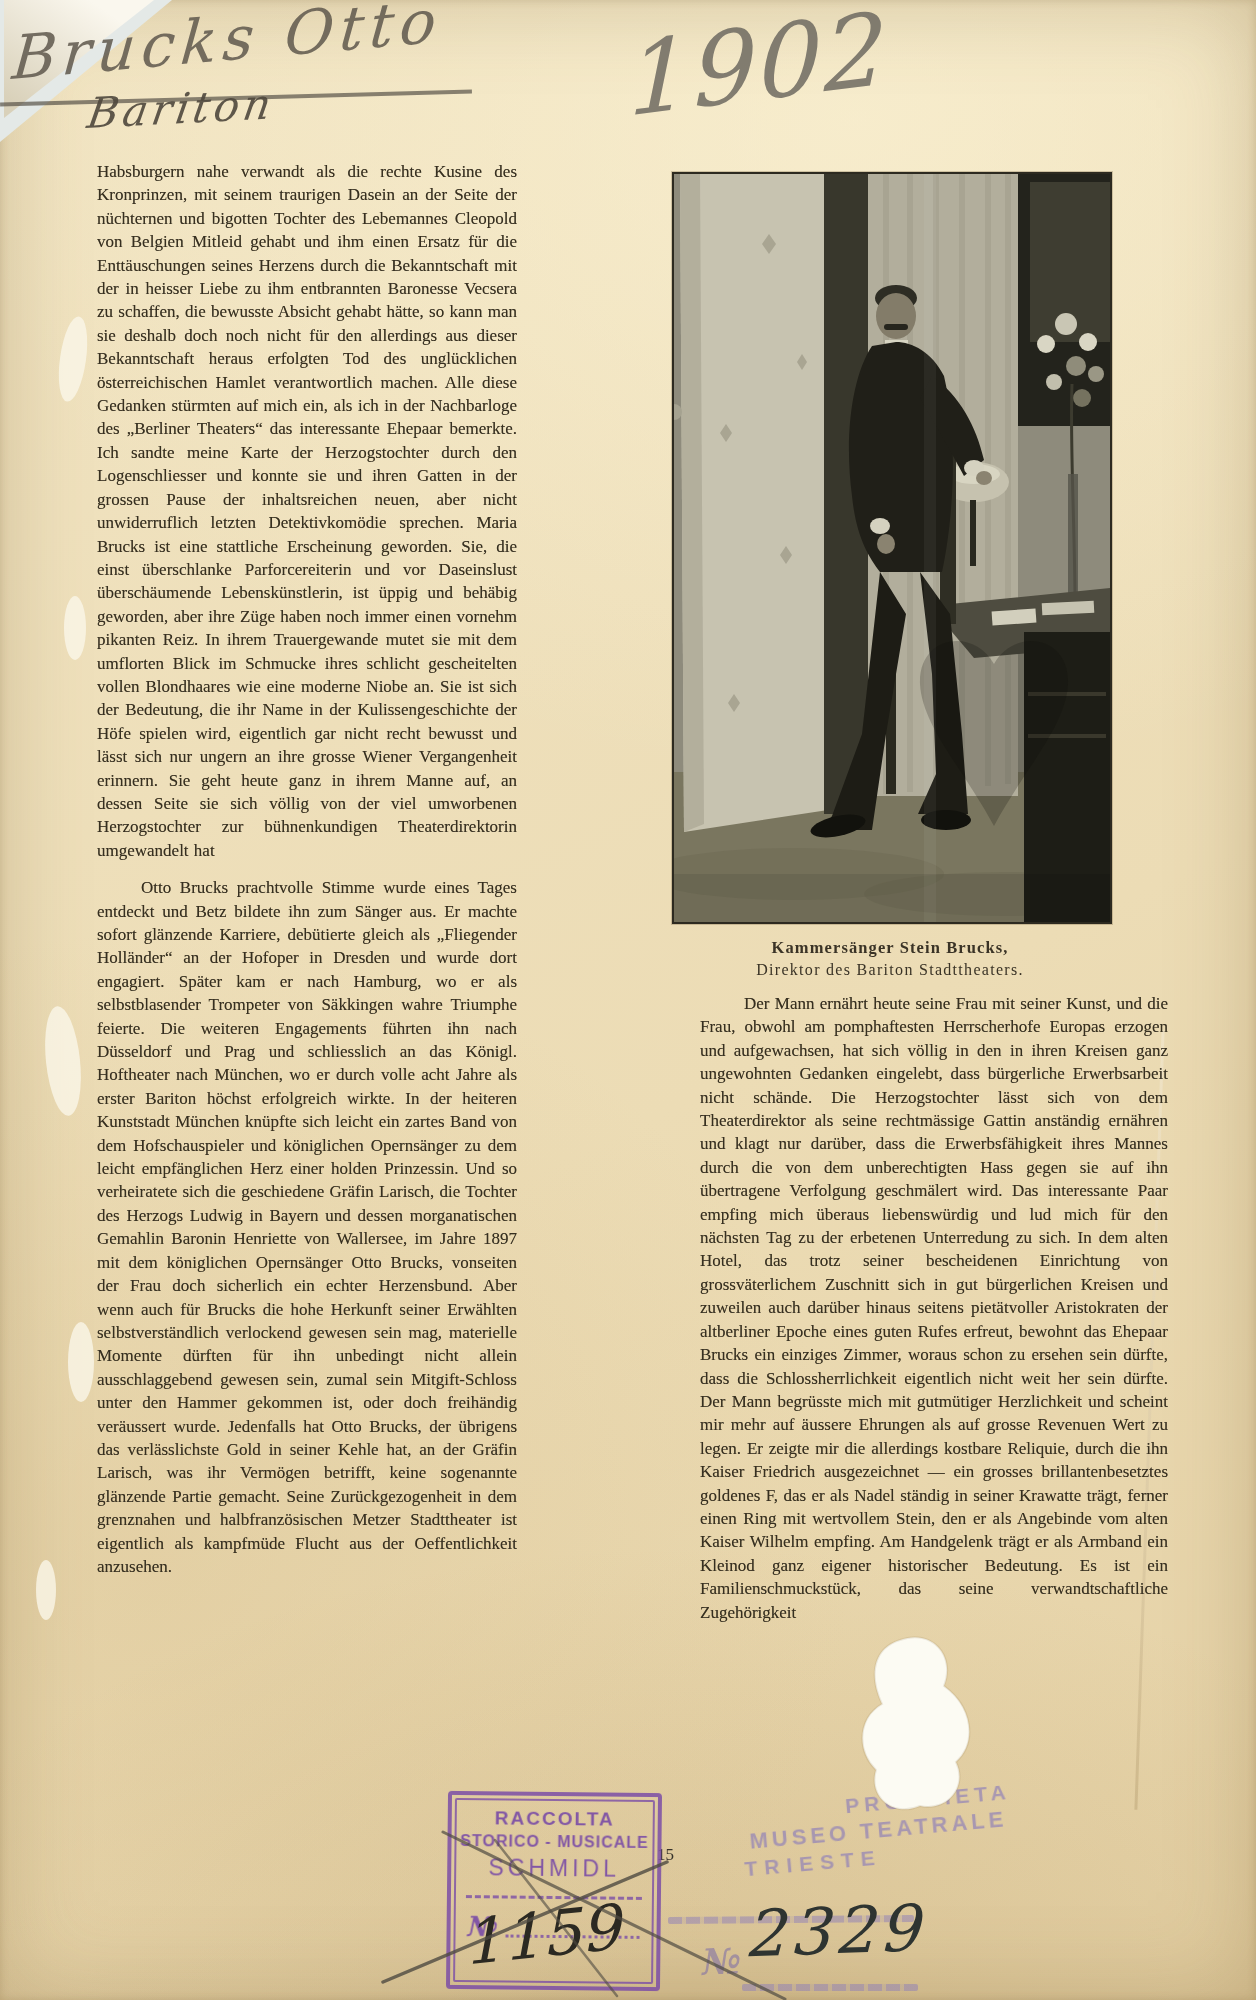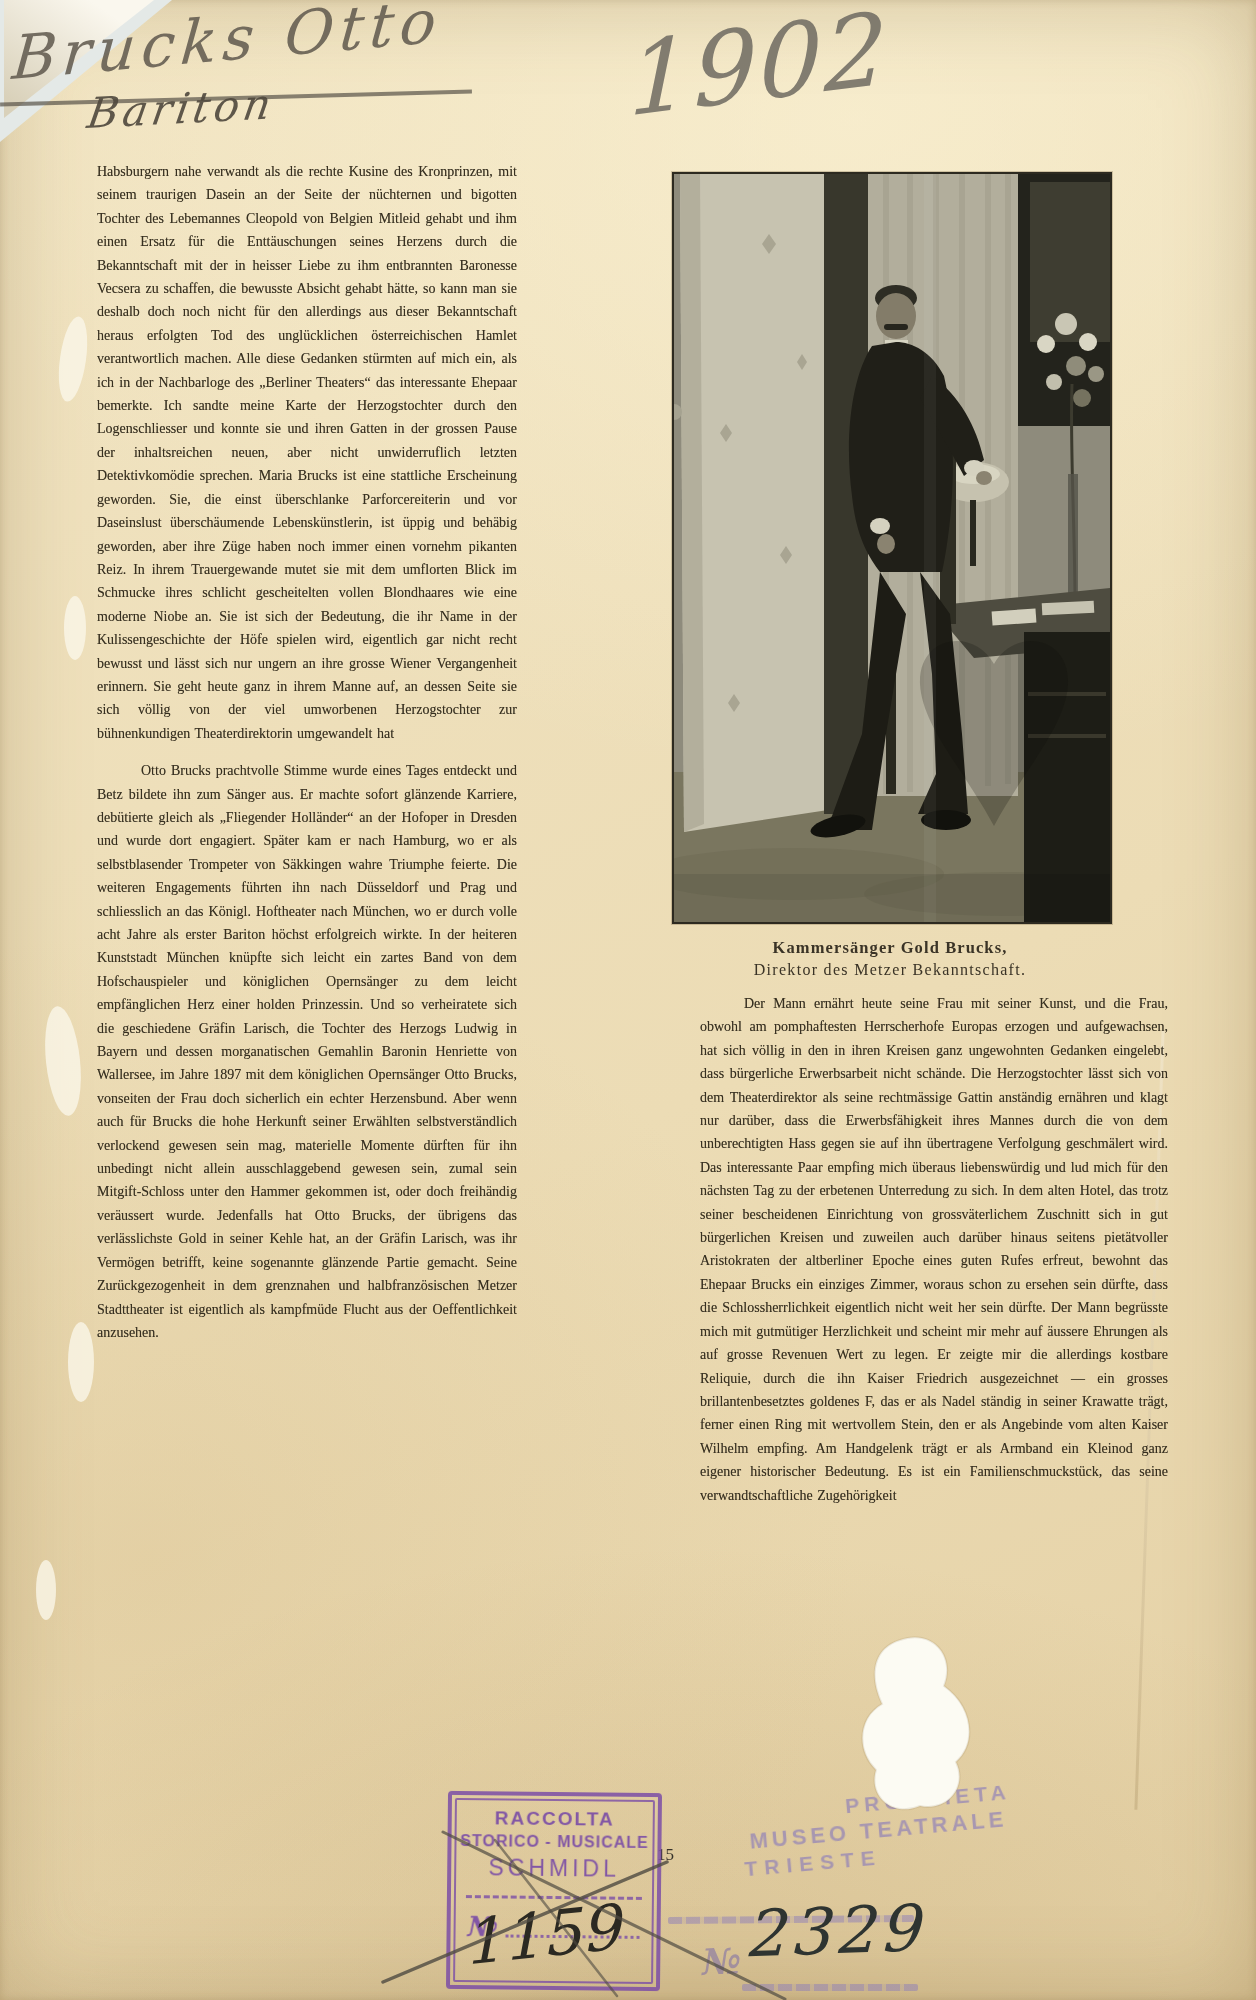--- a/index.html
+++ b/index.html
@@ -25,21 +25,21 @@
   .hw{position:absolute;font-family:"DejaVu Serif",serif;font-style:italic;white-space:nowrap;}
   .hw-name{left:12px;top:4px;font-size:60px;color:#5f584d;transform:rotate(-5deg) skewX(-10deg);letter-spacing:6px;opacity:.85;}
   .hw-underline{position:absolute;left:0px;top:96px;width:472px;height:0;border-top:4px solid rgba(88,83,72,.7);transform:rotate(-1.6deg);}
   .hw-role{left:88px;top:84px;font-size:42px;color:#4f483d;transform:rotate(-3deg) skewX(-12deg);letter-spacing:4px;opacity:.9;}
   .hw-year{left:628px;top:6px;font-size:100px;color:#6e6a61;transform:rotate(-7deg) skewX(-8deg);letter-spacing:2px;opacity:.85;}
   .hw-1159{left:468px;top:1898px;font-size:62px;color:#2b2922;transform:rotate(-6deg) skewX(-6deg);z-index:6;}
   .hw-2329{left:750px;top:1894px;font-size:64px;color:#2e3431;transform:rotate(-2deg) skewX(-6deg);z-index:6;letter-spacing:4px;}
   .hw-no2{position:absolute;left:702px;top:1940px;font-size:36px;font-family:"DejaVu Serif",serif;font-style:italic;font-weight:bold;color:rgba(122,106,168,.55);transform:rotate(-2deg);z-index:5;}
   
   .col{position:absolute;text-align:justify;color:#362f20;word-spacing:1px;
-    font-size:14px;line-height:23.4px;text-shadow:0 0 .4px rgba(54,47,32,.45);}
+    font-size:17px;line-height:23.4px;text-shadow:0 0 .4px rgba(54,47,32,.45);}
   .col p{margin:0;}
   .col p.gap{margin-top:14px;}
   .col p.indent{text-indent:44px;}
   .col1{left:97px;top:160px;width:420px;}
   .col2{left:700px;top:992px;width:468px;}
   
   .photo{position:absolute;left:672px;top:172px;width:436px;height:748px;margin:0;
     border:2px solid #2d2a20;box-shadow:0 0 0 1px rgba(90,70,40,.25);background:#8e8b7c;}
   .photo svg{display:block;width:100%;height:100%;}
   .caption{position:absolute;left:660px;top:938px;width:460px;text-align:center;color:#3a3326;}
@@ -157,22 +157,22 @@
         <path d="M246 398 L 258 500 L 262 600 L 244 640 L 294 640 L 288 560 L 276 440 Z" fill="#1d1c15"></path>
         <ellipse cx="164" cy="652" rx="28" ry="10" fill="#12120d" transform="rotate(-12 164 652)"></ellipse>
         <ellipse cx="272" cy="646" rx="25" ry="10" fill="#12120d"></ellipse>
 
         <path d="M320 490 C 300 453, 244 461, 246 510 C 248 552, 290 596, 320 652 C 350 596, 392 552, 394 510 C 396 461, 340 453, 320 490 Z" fill="#0c0c08" opacity=".22"></path>
         <rect x="250" width="12" height="748" fill="#ffffff" opacity=".05"></rect>
         <rect y="700" width="436" height="48" fill="#000000" opacity=".08"></rect>
       </svg>
     </figure>
     <div class="caption">
-      <div class="cap1">Kammersänger Gold Brucks,</div>
-      <div class="cap2">Direktor des Metzer Bekanntschaft.</div>
+      <div class="cap1">Kammersänger Stein Brucks,</div>
+      <div class="cap2">Direktor des Bariton Stadttheaters.</div>
     </div>
 
     <div class="col col2">
       <p class="indent">Der Mann ernährt heute seine Frau mit seiner Kunst, und die Frau, obwohl am pomphaftesten Herrscherhofe Europas erzogen und aufgewachsen, hat sich völlig in den in ihren Kreisen ganz ungewohnten Gedanken eingelebt, dass bürgerliche Erwerbsarbeit nicht schände. Die Herzogstochter lässt sich von dem Theaterdirektor als seine rechtmässige Gattin anständig ernähren und klagt nur darüber, dass die Erwerbsfähigkeit ihres Mannes durch die von dem unberechtigten Hass gegen sie auf ihn übertragene Verfolgung geschmälert wird. Das interessante Paar empfing mich überaus liebenswürdig und lud mich für den nächsten Tag zu der erbetenen Unterredung zu sich. In dem alten Hotel, das trotz seiner bescheidenen Einrichtung von grossväterlichem Zuschnitt sich in gut bürgerlichen Kreisen und zuweilen auch darüber hinaus seitens pietätvoller Aristokraten der altberliner Epoche eines guten Rufes erfreut, bewohnt das Ehepaar Brucks ein einziges Zimmer, woraus schon zu ersehen sein dürfte, dass die Schlossherrlichkeit eigentlich nicht weit her sein dürfte. Der Mann begrüsste mich mit gutmütiger Herzlichkeit und scheint mir mehr auf äussere Ehrungen als auf grosse Revenuen Wert zu legen. Er zeigte mir die allerdings kostbare Reliquie, durch die ihn Kaiser Friedrich ausgezeichnet — ein grosses brillantenbesetztes goldenes F, das er als Nadel ständig in seiner Krawatte trägt, ferner einen Ring mit wertvollem Stein, den er als Angebinde vom alten Kaiser Wilhelm empfing. Am Handgelenk trägt er als Armband ein Kleinod ganz eigener historischer Bedeutung. Es ist ein Familienschmuckstück, das seine verwandtschaftliche Zugehörigkeit</p>
     </div>
 
     <svg class="tear-hole" viewBox="0 0 170 195">
       <path d="M52 12 C 84 0, 108 28, 96 58 C 124 78, 130 114, 108 134 C 120 158, 100 184, 72 178 C 44 190, 20 168, 28 142 C 8 122, 10 90, 34 76 C 20 46, 26 20, 52 12 Z" fill="#fcfbf3" stroke="rgba(120,100,60,.12)" stroke-width="2"></path>
     </svg>
 

